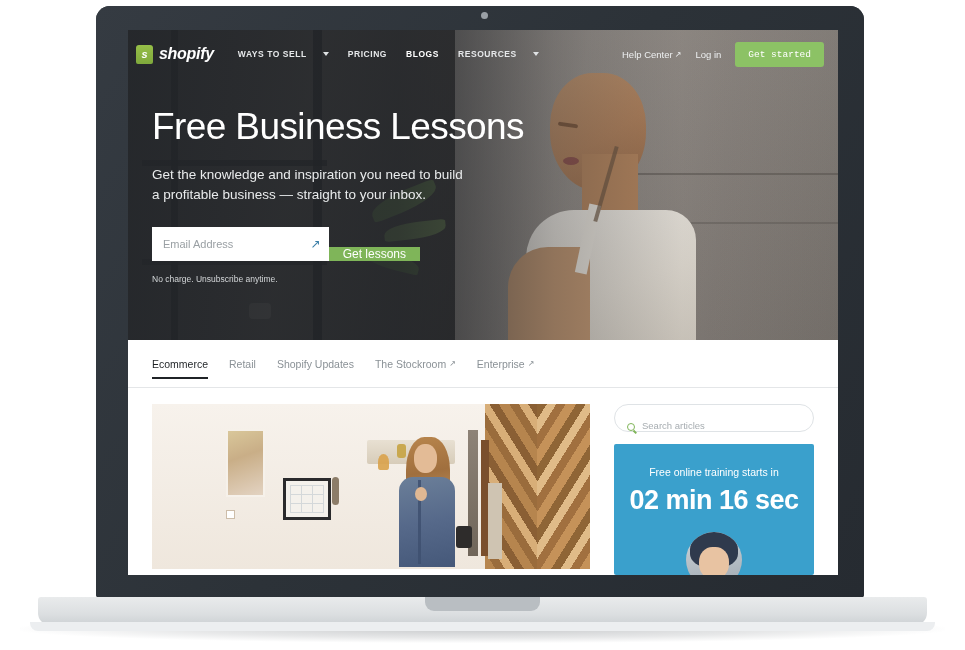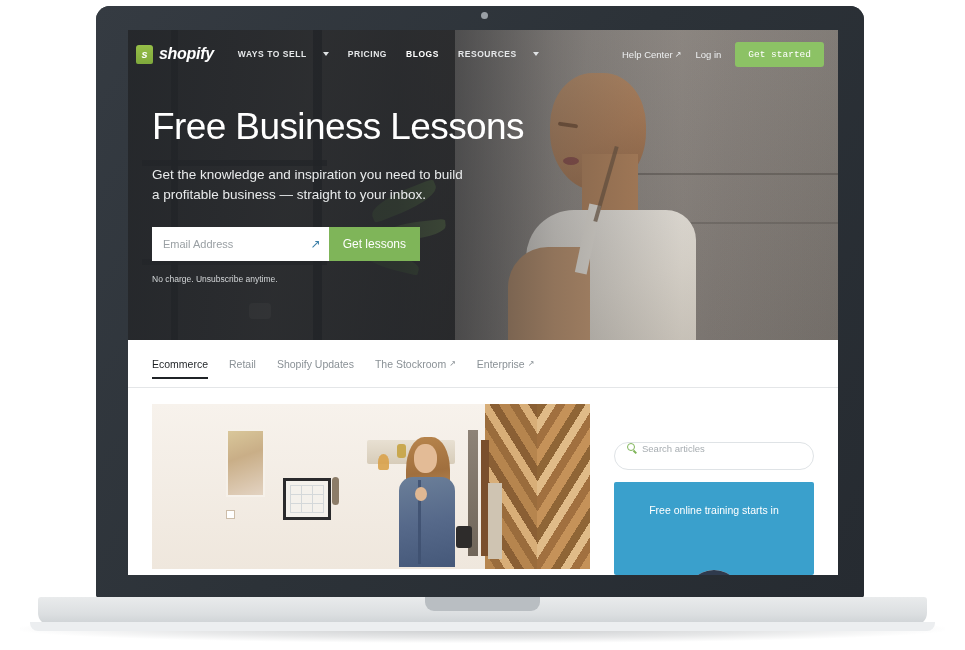--- a/index.html
+++ b/index.html
@@ -131,21 +131,21 @@
   .ext-arrow { font-size:8px; }
   #get-started-btn {
     background:#8cc265; color:#fff; font-size:9.5px; padding:7px 13px;
     border:none; border-radius:3px; cursor:pointer; white-space:nowrap;font-family:Liberation Mono, monospace;
   }
 
   
   #hero-content { position:absolute; left:24px; top:78px; width:420px; z-index:4; }
   #hero-title { color:#fff; font-size:37px; font-weight:normal; letter-spacing:-.6px; line-height:1.05; }
   #hero-sub { color:#e9ebec; font-size:13.5px; line-height:1.5; margin-top:18px; max-width:320px; }
-  #signup-form { display:flex; margin-top:22px; height:34px; width:268px; }
+  #signup-form { display:flex; margin-top:22px; height:34px; width:268px;align-items:flex-end; }
   #email-input-wrap { position:relative; flex:1; }
   #email-input {
     width:100%; height:34px; border:none; background:#fff; padding:0 26px 0 11px;
     font-family:"Liberation Sans", sans-serif; font-size:11px; color:#3f4347; outline:none;
   }
   #email-input::placeholder { color:#9aa0a4; }
   #email-arrow-icon {
     position:absolute; right:8px; top:50%; transform:translateY(-50%);
     color:#3a7fa8; font-size:12px; line-height:1;
   }
@@ -219,21 +219,21 @@
     background: repeating-linear-gradient(-58deg, #c59259 0 9px, #a1703f 9px 17px, #e0bb88 17px 25px, #8f6536 25px 33px);
   }
   #featured-article .lean-board1 { position:absolute; right:25.5%; top:16%; width:10px; height:76%; background:linear-gradient(180deg,#8e8377 0%, #6f6559 100%); }
   #featured-article .lean-board2 { position:absolute; right:23%; top:22%; width:8px; height:70%; background:#7a4f2d; }
   #featured-article .lean-board3 { position:absolute; right:20%; top:48%; width:14px; height:46%; background:#cfc4b2; }
   #featured-article .bag-dark { position:absolute; right:27%; top:74%; width:16px; height:22px; border-radius:3px; background:#2e2c2b; }
 
   #sidebar { width:200px; display:flex; flex-direction:column; gap:12px; }
   #search-box {
     height:28px; border:1px solid #dfe3e6; border-radius:14px; background:#fff;
-    display:flex; align-items:flex-start; padding:0 12px; gap:7px; cursor:text;margin-top:38px;
+    display:flex; align-items:flex-end; padding:0 12px; gap:7px; cursor:text;
   }
   #search-icon-circle { width:8px; height:8px; border:1.6px solid #7fb559; border-radius:50%; position:relative; flex:none; }
   #search-icon-circle::after { content:""; position:absolute; right:-3px; bottom:-3px; width:4px; height:1.6px; background:#7fb559; transform:rotate(45deg); }
   #search-input {
     border:none; outline:none; flex:1; font-family:"Liberation Sans", sans-serif;
     font-size:9.5px; color:#4a4f53; background:transparent;
   }
   #search-input::placeholder { color:#a7adb1; }
 
   #training-promo {
@@ -392,20 +392,21 @@
       </div>
 
       <div id="sidebar">
         <div id="search-box">
           <span id="search-icon-circle"></span>
           <input id="search-input" type="text" placeholder="Search articles" style="">
         </div>
 
         <div id="training-promo">
           <div id="promo-label">Free online training starts in</div>
+          <div id="promo-countdown">02 min 16 sec</div>
           <div id="promo-avatar">
             <div class="av-hair"></div>
             <div class="av-face"></div>
             <div class="av-shoulders"></div>
           </div>
         </div>
       </div>
 
     </div>
   </div>

